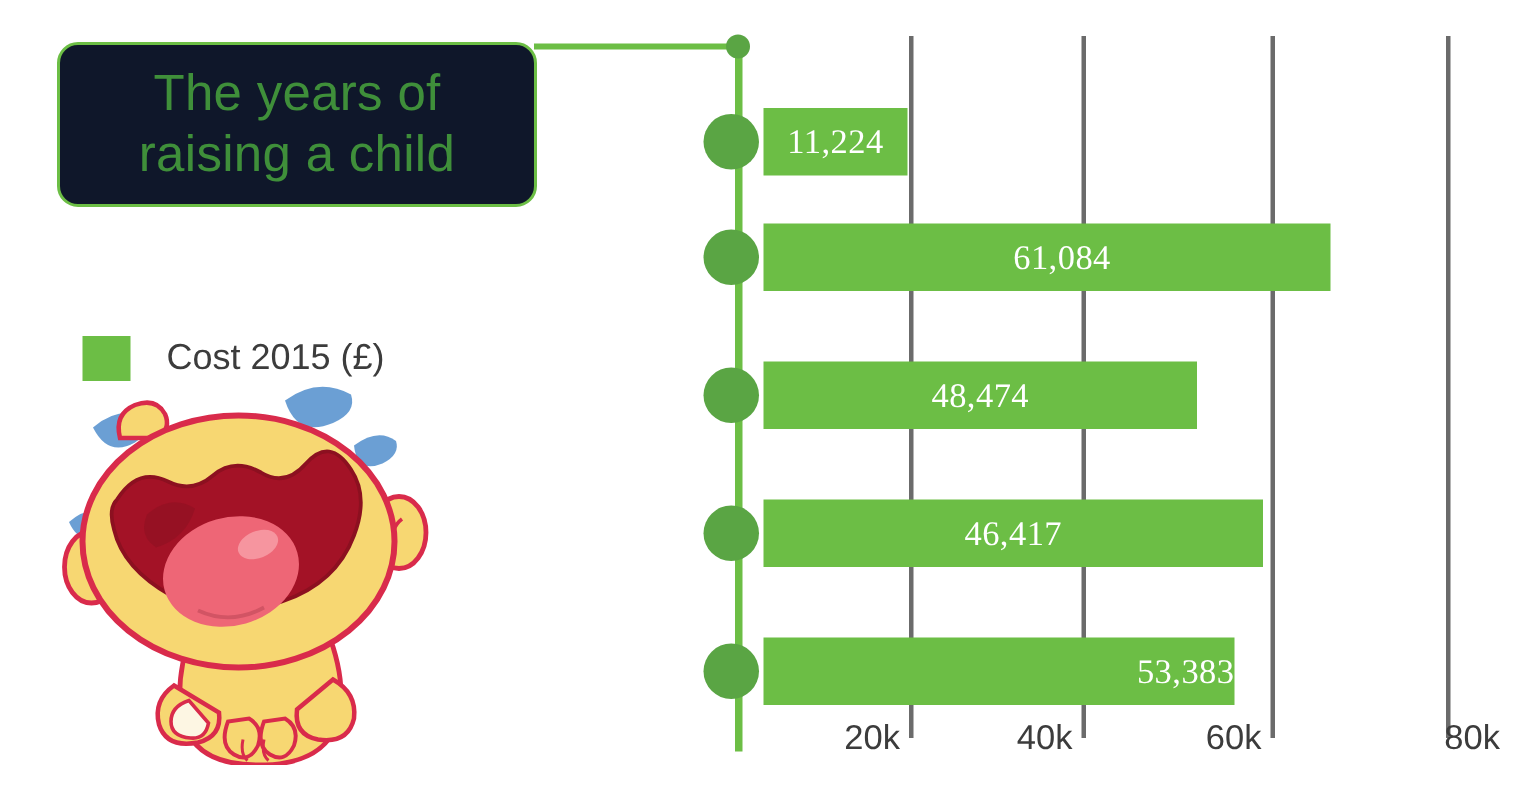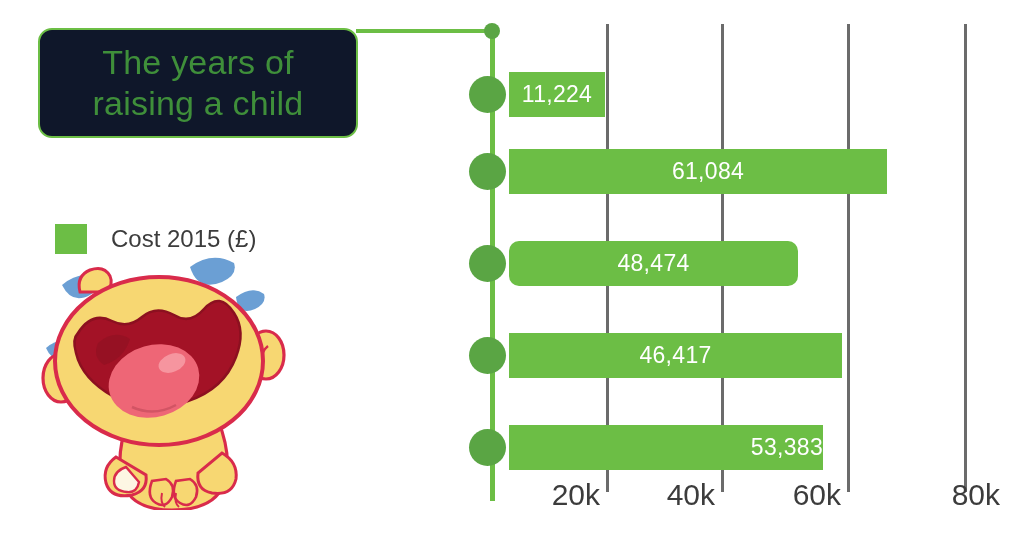--- a/index.html
+++ b/index.html
@@ -43,35 +43,35 @@
   .baby{position:absolute;left:40px;top:245px;width:270px;height:265px;z-index:4;}
 
   
   .chart{position:absolute;left:0;top:0;width:1024px;height:538px;z-index:2;}
   .axis-line{
     position:absolute;left:490px;top:29px;width:5px;height:472px;
     background:#6cbe45;z-index:5;
   }
   .gridline{position:absolute;top:24px;width:3px;height:468px;background:#6b6b6b;z-index:1;}
 
-  .rows{position:absolute;left:0;top:0;width:1024px;height:538px;z-index:3;}
+  .rows{position:absolute;left:0;top:0;width:1024px;height:538px;z-index:3;font-family:Liberation Serif, serif;}
   .row{position:absolute;left:0;height:60px;}
   .node{
     position:absolute;left:469px;top:12px;width:37px;height:37px;
     border-radius:50%;background:#5aa544;z-index:6;
   }
   .bar{
     position:absolute;left:509px;top:8px;height:45px;background:#6cbe45;
     display:flex;align-items:center;justify-content:center;z-index:4;
   }
   .bar-value{color:#ffffff;font-size:23px;letter-spacing:.3px;}
 
   .ticks{position:absolute;left:0;top:478px;width:1024px;height:40px;z-index:5;}
   .tick-label{
-    position:absolute;top:0;color:#3c3c3c;font-size:30px;text-align:left;
+    position:absolute;top:0;color:#3c3c3c;font-size:23px;text-align:left;
     transform:translateX(-100%);
   }
 </style>
 </head>
 <body>
 
 <div id="stage">
 
   <div class="title-card">
     <div class="title-text">The years of
@@ -151,21 +151,21 @@
 
       <div class="node"></div>
       <div class="bar" style="width:358px;padding-left:20px;">
         <span class="bar-value">61,084</span>
       </div>
     </div>
 
     <div class="row" style="top:233px;">
 
       <div class="node"></div>
-      <div class="bar" style="width:289px;border-radius:10px;">
+      <div class="bar" style="width:289px;">
         <span class="bar-value">48,474</span>
       </div>
     </div>
 
     <div class="row" style="top:325px;">
 
       <div class="node"></div>
       <div class="bar" style="width:333px;">
         <span class="bar-value">46,417</span>
       </div>

